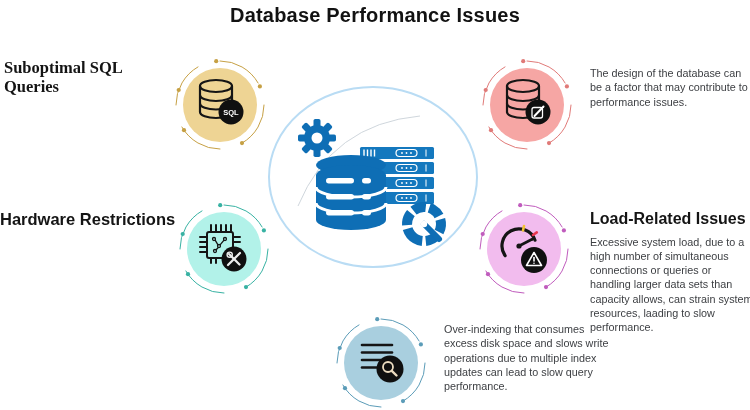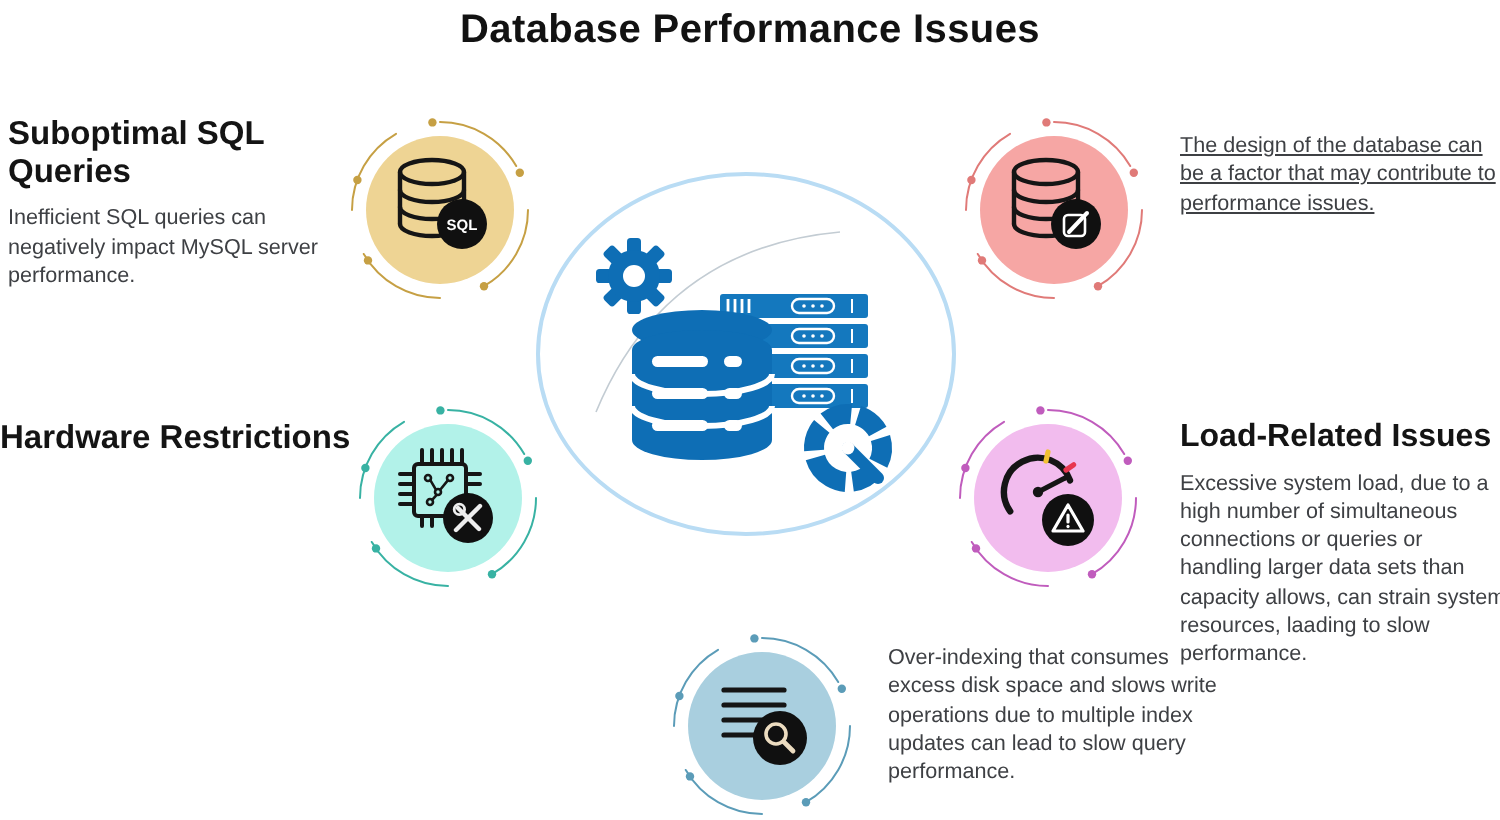--- a/index.html
+++ b/index.html
@@ -12,23 +12,23 @@
     position:absolute;top:4px;left:0;width:750px;text-align:center;
     font-size:20px;font-weight:bold;color:#121212;letter-spacing:.2px;
   }
   .tblock{position:absolute;}
   .tblock h3{
     margin:0;font-size:16.5px;line-height:1.16;font-weight:bold;color:#141414;
   }
   .tblock p{
     margin:6px 0 0 0;font-size:10.8px;line-height:1.32;color:#3e4044;
   }
-  .b-sql{left:4px;top:58px;width:172px;}
+  .b-sql{left:4px;top:58px;width:172px;font-family:Liberation Serif, serif;}
   .b-design{left:590px;top:60px;width:160px;}
-  .b-design p{width:160px;text-decoration:underline;}
+  .b-design p{width:160px;}
   .b-hardware{left:0;top:210px;width:185px;}
   .b-hardware p{width:178px;}
   .b-load{left:590px;top:210px;width:170px;}
   .b-load h3{font-size:16px;}
   .b-load p{width:163px;}
   .b-index{left:444px;top:316px;width:176px;}
   .b-index p{width:170px;}
   .node{position:absolute;width:100px;height:100px;}
   .n-sql{left:170px;top:55px;}
   .n-design{left:477px;top:55px;}
@@ -141,21 +141,20 @@
       <path d="M30 40 A16 6 0 0 0 62 40"></path>
       <path d="M30 48.5 A16 6 0 0 0 62 48.5"></path>
       <path d="M30 57 A16 6 0 0 0 62 57"></path>
       <circle cx="57" cy="35.5" r="0.8" fill="#151515" stroke="none" stroke-width="0"></circle>
     </g>
     <circle cx="61" cy="57" r="12.5" fill="#101010"></circle>
     <text x="61" y="60" text-anchor="middle" font-size="7.5" font-weight="bold" fill="#ffffff">SQL</text>
   </svg>
   <div class="tblock b-sql">
     <h3>Suboptimal SQL Queries</h3>
-    <p>Inefficient SQL queries can negatively impact MySQL server performance.</p>
   </div>
 
   <svg class="node n-design" viewBox="0 0 100 100">
     <g fill="none" stroke-width="1" stroke-linecap="round" stroke="#e07a78">
       <circle cx="50" cy="50" r="44" stroke-dasharray="46 23"></circle>
       <g stroke-width="4.2">
           <path d="M89.9 31.4 l0 .01"></path>
           <path d="M46.2 6.2 l0 .01"></path>
           <path d="M8.7 35 l0 .01"></path>
           <path d="M14 75.2 l0 .01"></path>

